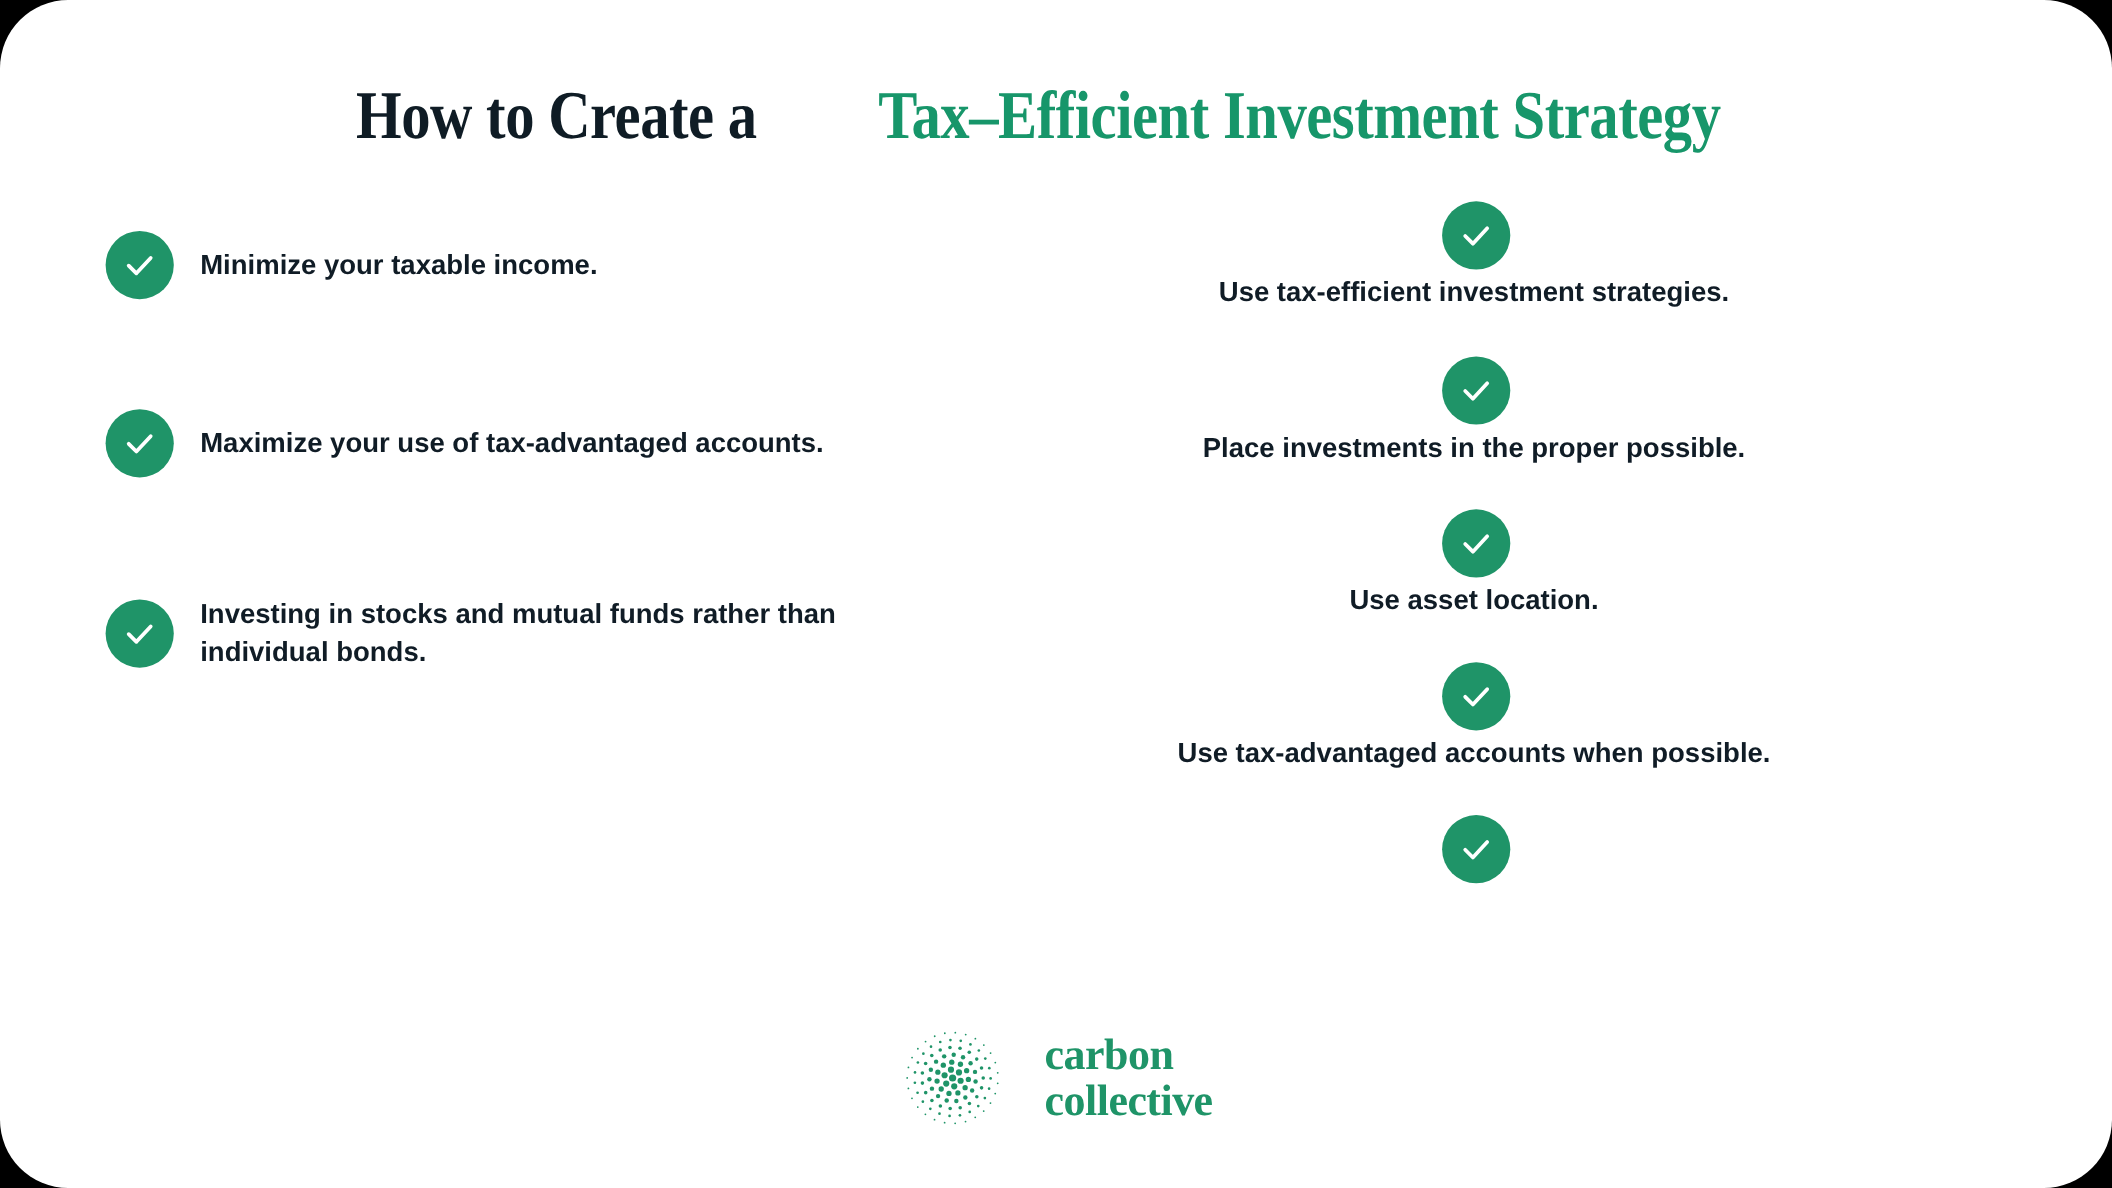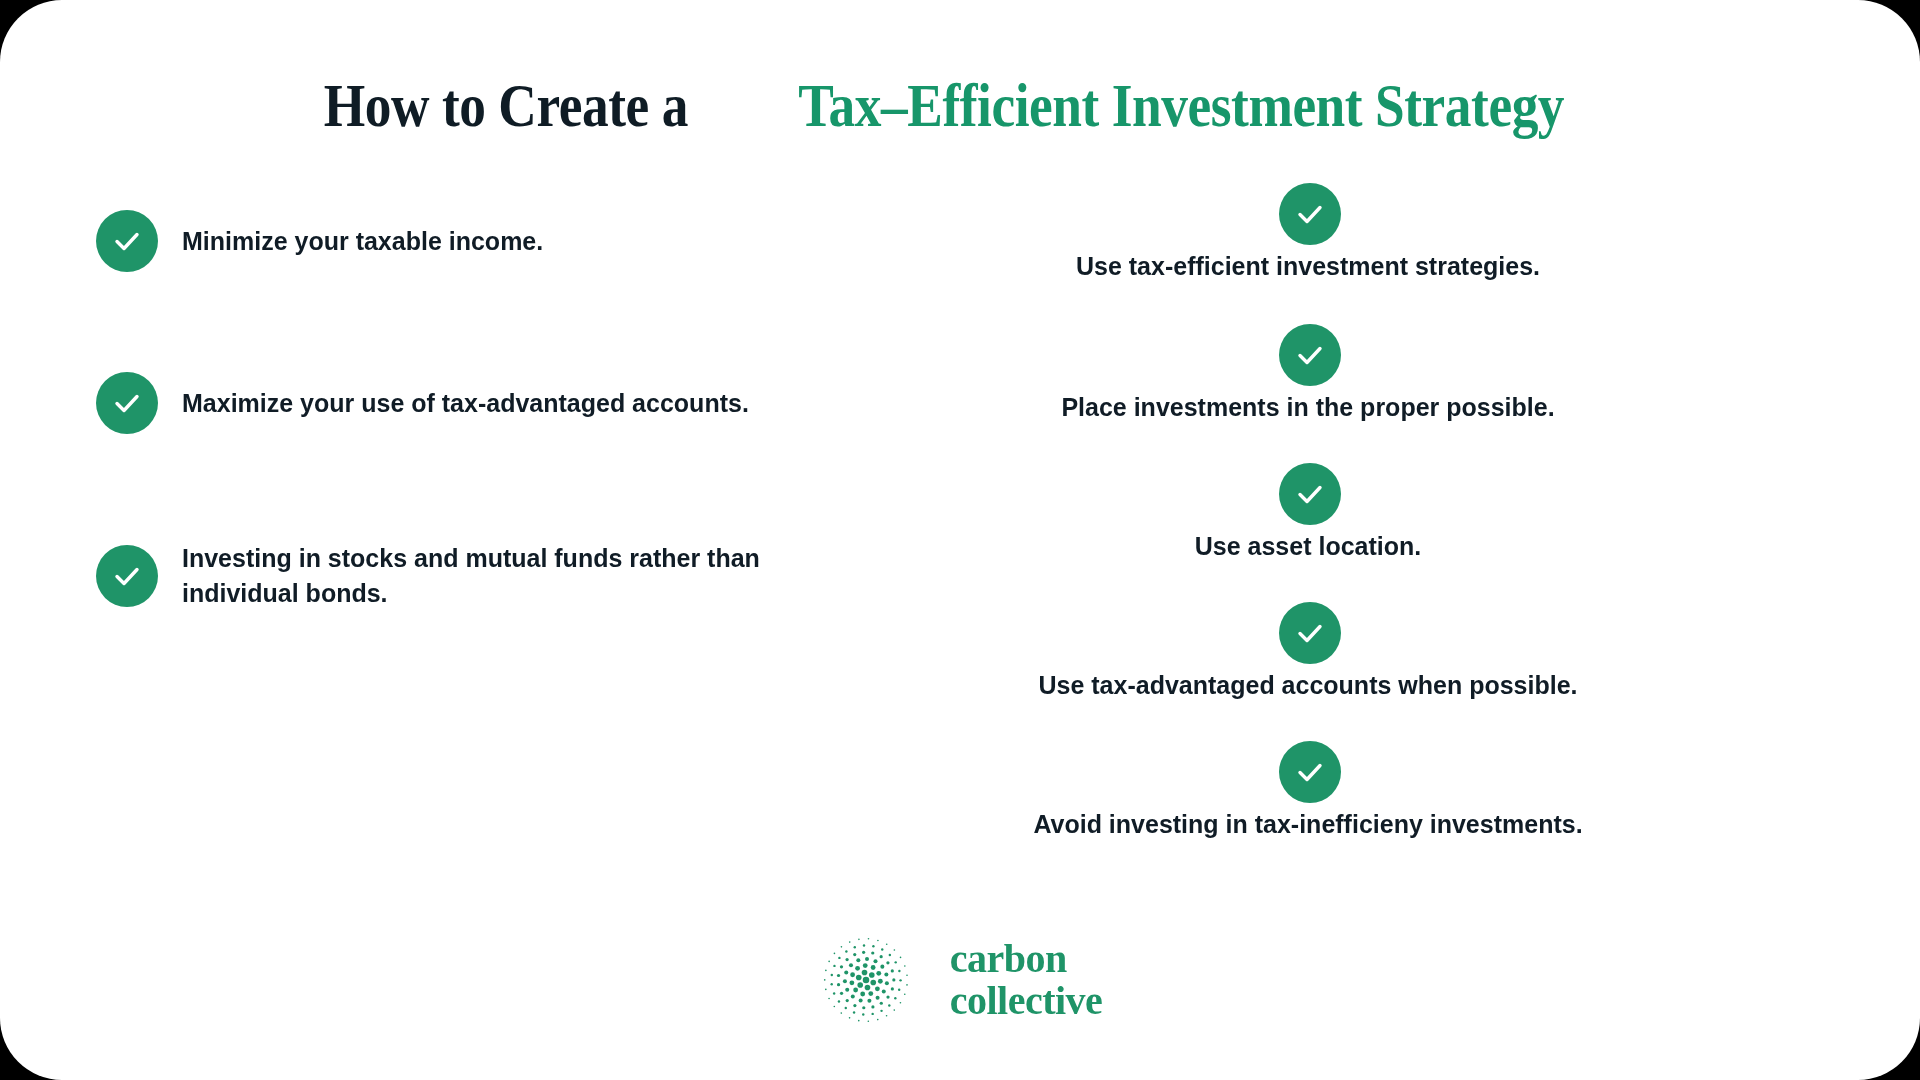--- a/index.html
+++ b/index.html
@@ -45,21 +45,21 @@
   .title-dark { color: #0f1c25; }
   .title-green { color: #17966a; margin-left: 18px; }
 
   
   .columns {
     position: absolute;
     top: 183px;
     left: 96px;
     width: 1728px;
     display: flex;
-    gap: 44px;
+    gap: 76px;
   }
   .column {
     display: flex;
     flex-direction: column;
     width: 780px;
   }
   .col-left .item { margin-bottom: 25px; }
   .col-right .item { margin-bottom: 26px; flex-direction: column; }
 
   .item {
@@ -223,21 +223,20 @@
         <div class="item-text">Use tax-advantaged accounts when possible.</div>
       </div>
 
       <div class="item r-5">
         <div class="card"></div>
         <div class="check">
           <svg width="34" height="34" viewBox="0 0 34 34" aria-hidden="true">
             <path d="M7 17.5 L14 24.5 L27 10.5" fill="none" stroke="#ffffff" stroke-width="3.4" stroke-linecap="round" stroke-linejoin="round"></path>
           </svg>
         </div>
-        <div class="item-text">Avoid investing in tax-inefficieny investments.</div>
       </div>
 
     </div>
   </div>
 
   <div class="logo-wrap">
     <svg class="logo-mark" viewBox="0 0 100 100" aria-hidden="true">
       <g id="dots" fill="#1f9468">
           <circle cx="50.00" cy="50.00" r="3.40" fill="#1f9468"></circle>
           <circle cx="57.57" cy="52.59" r="2.93" fill="#1f9468"></circle>

